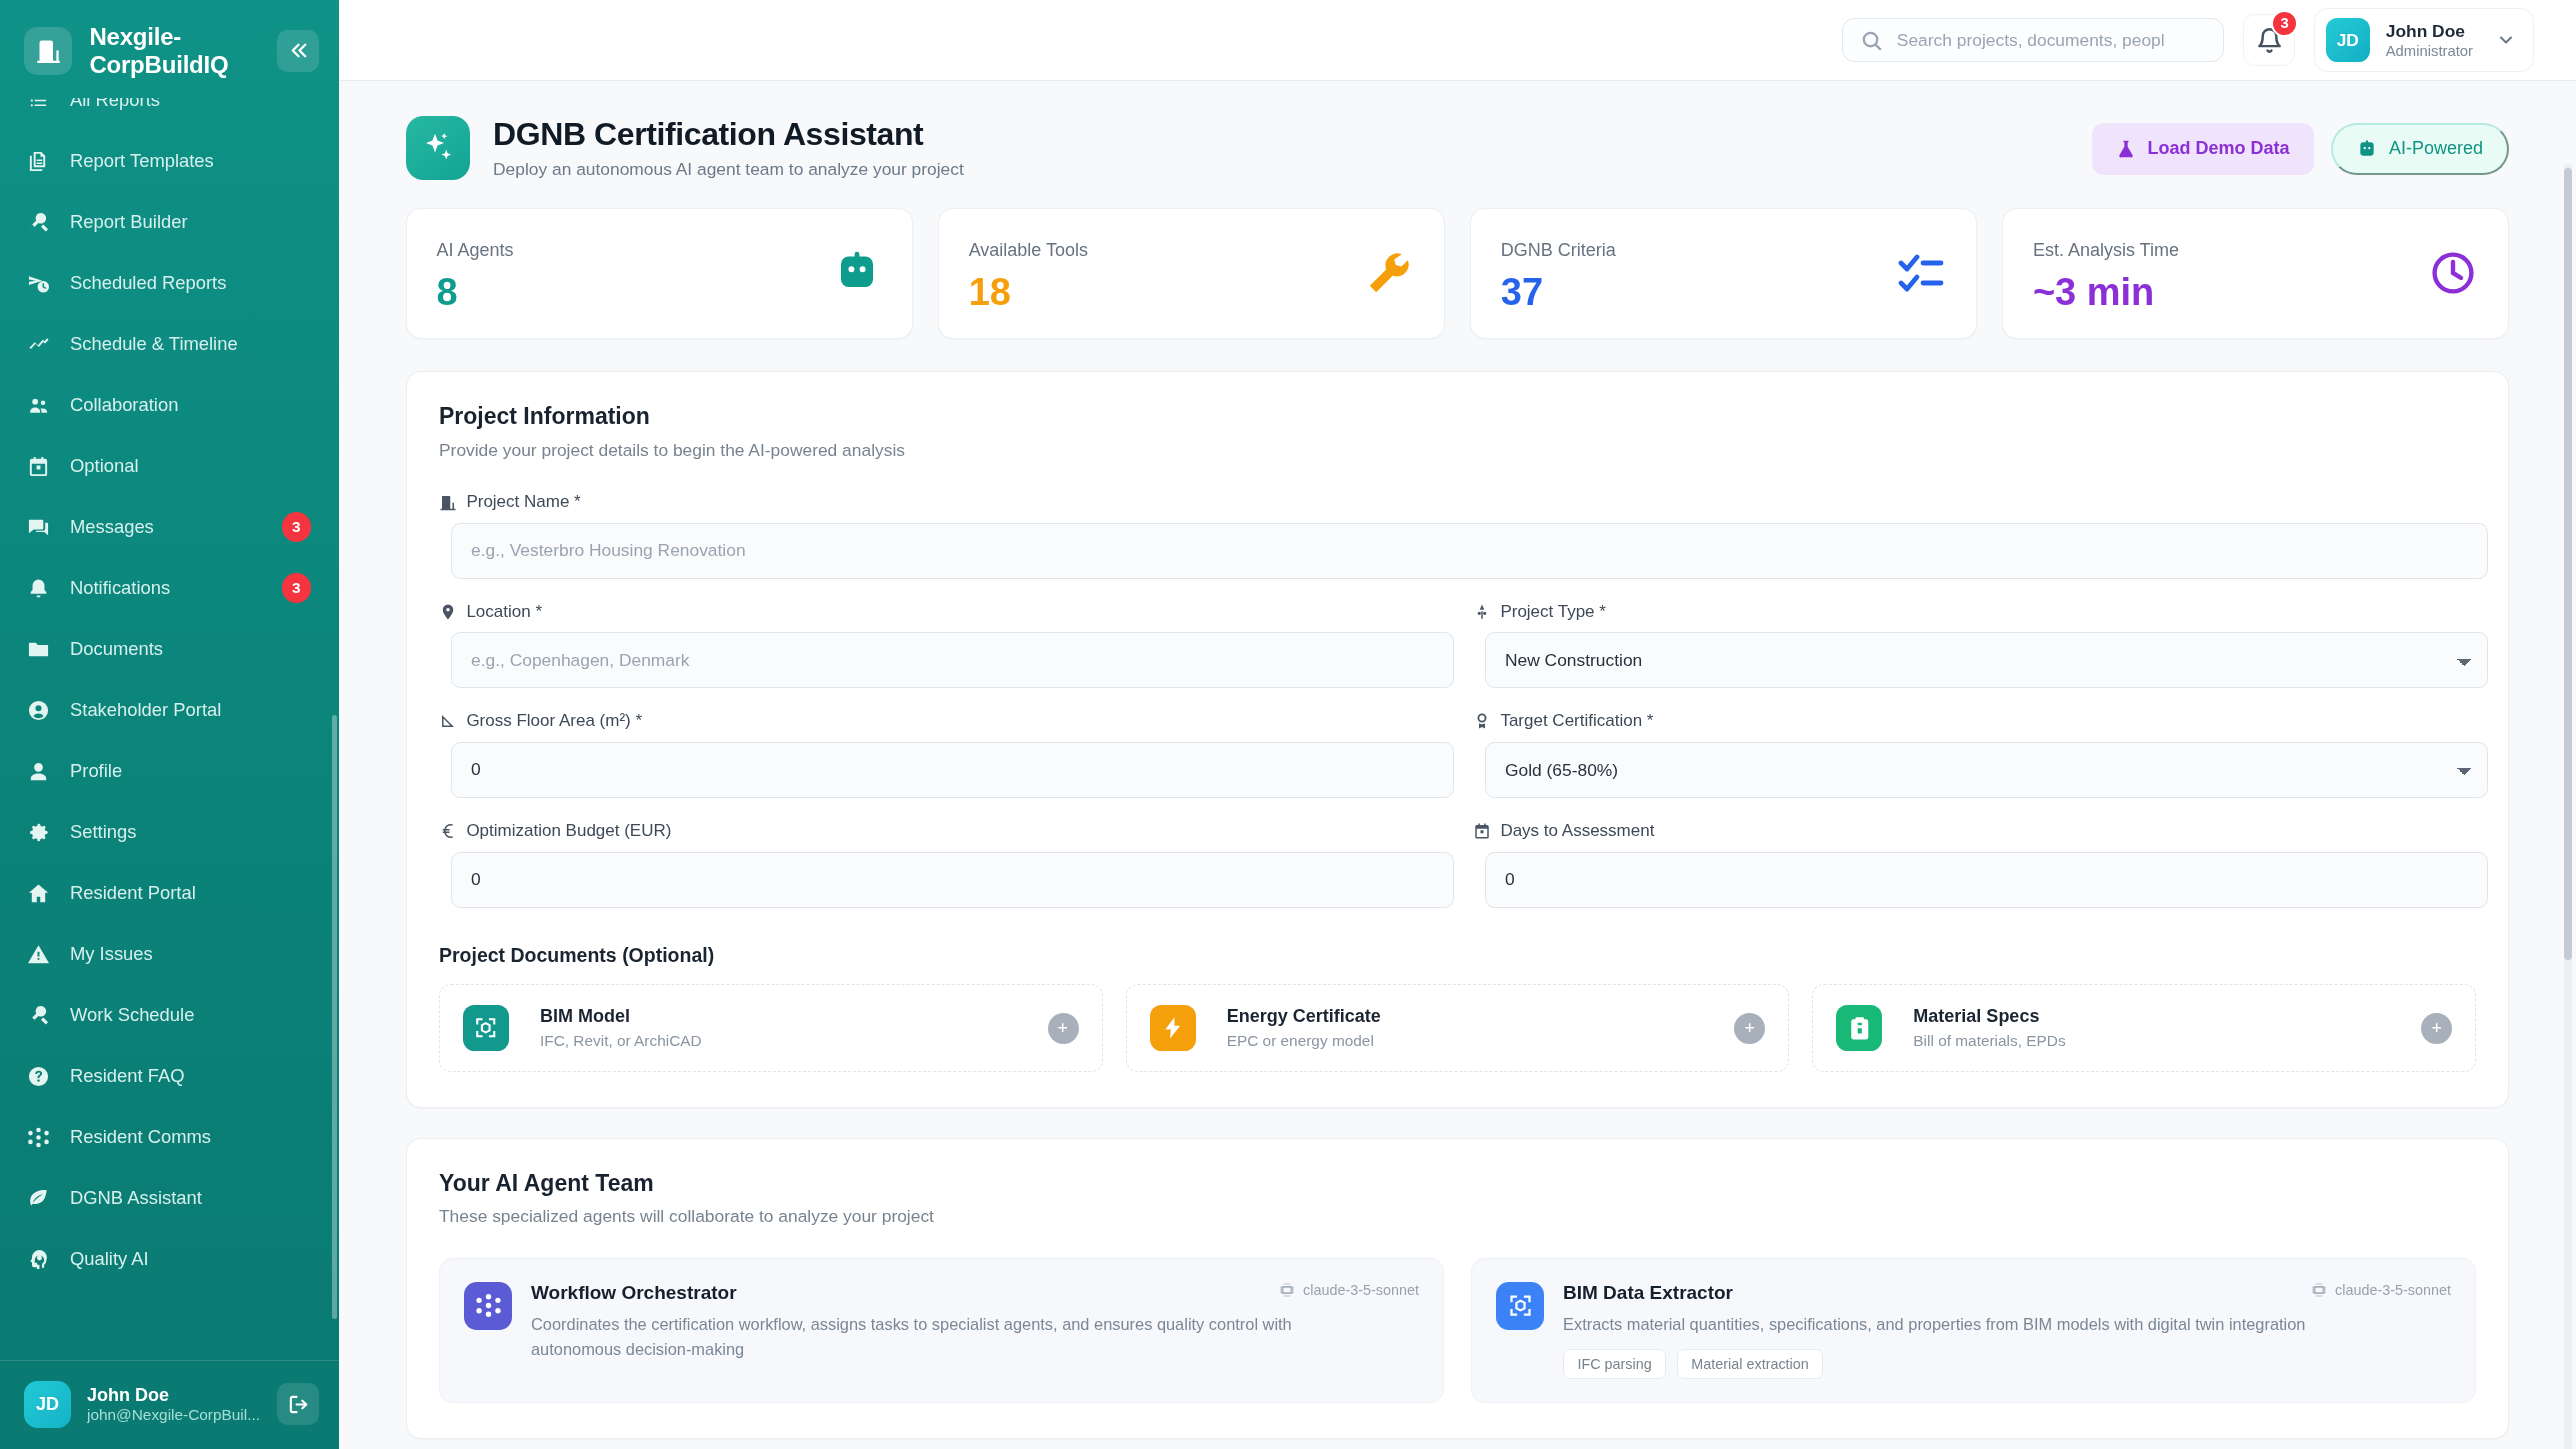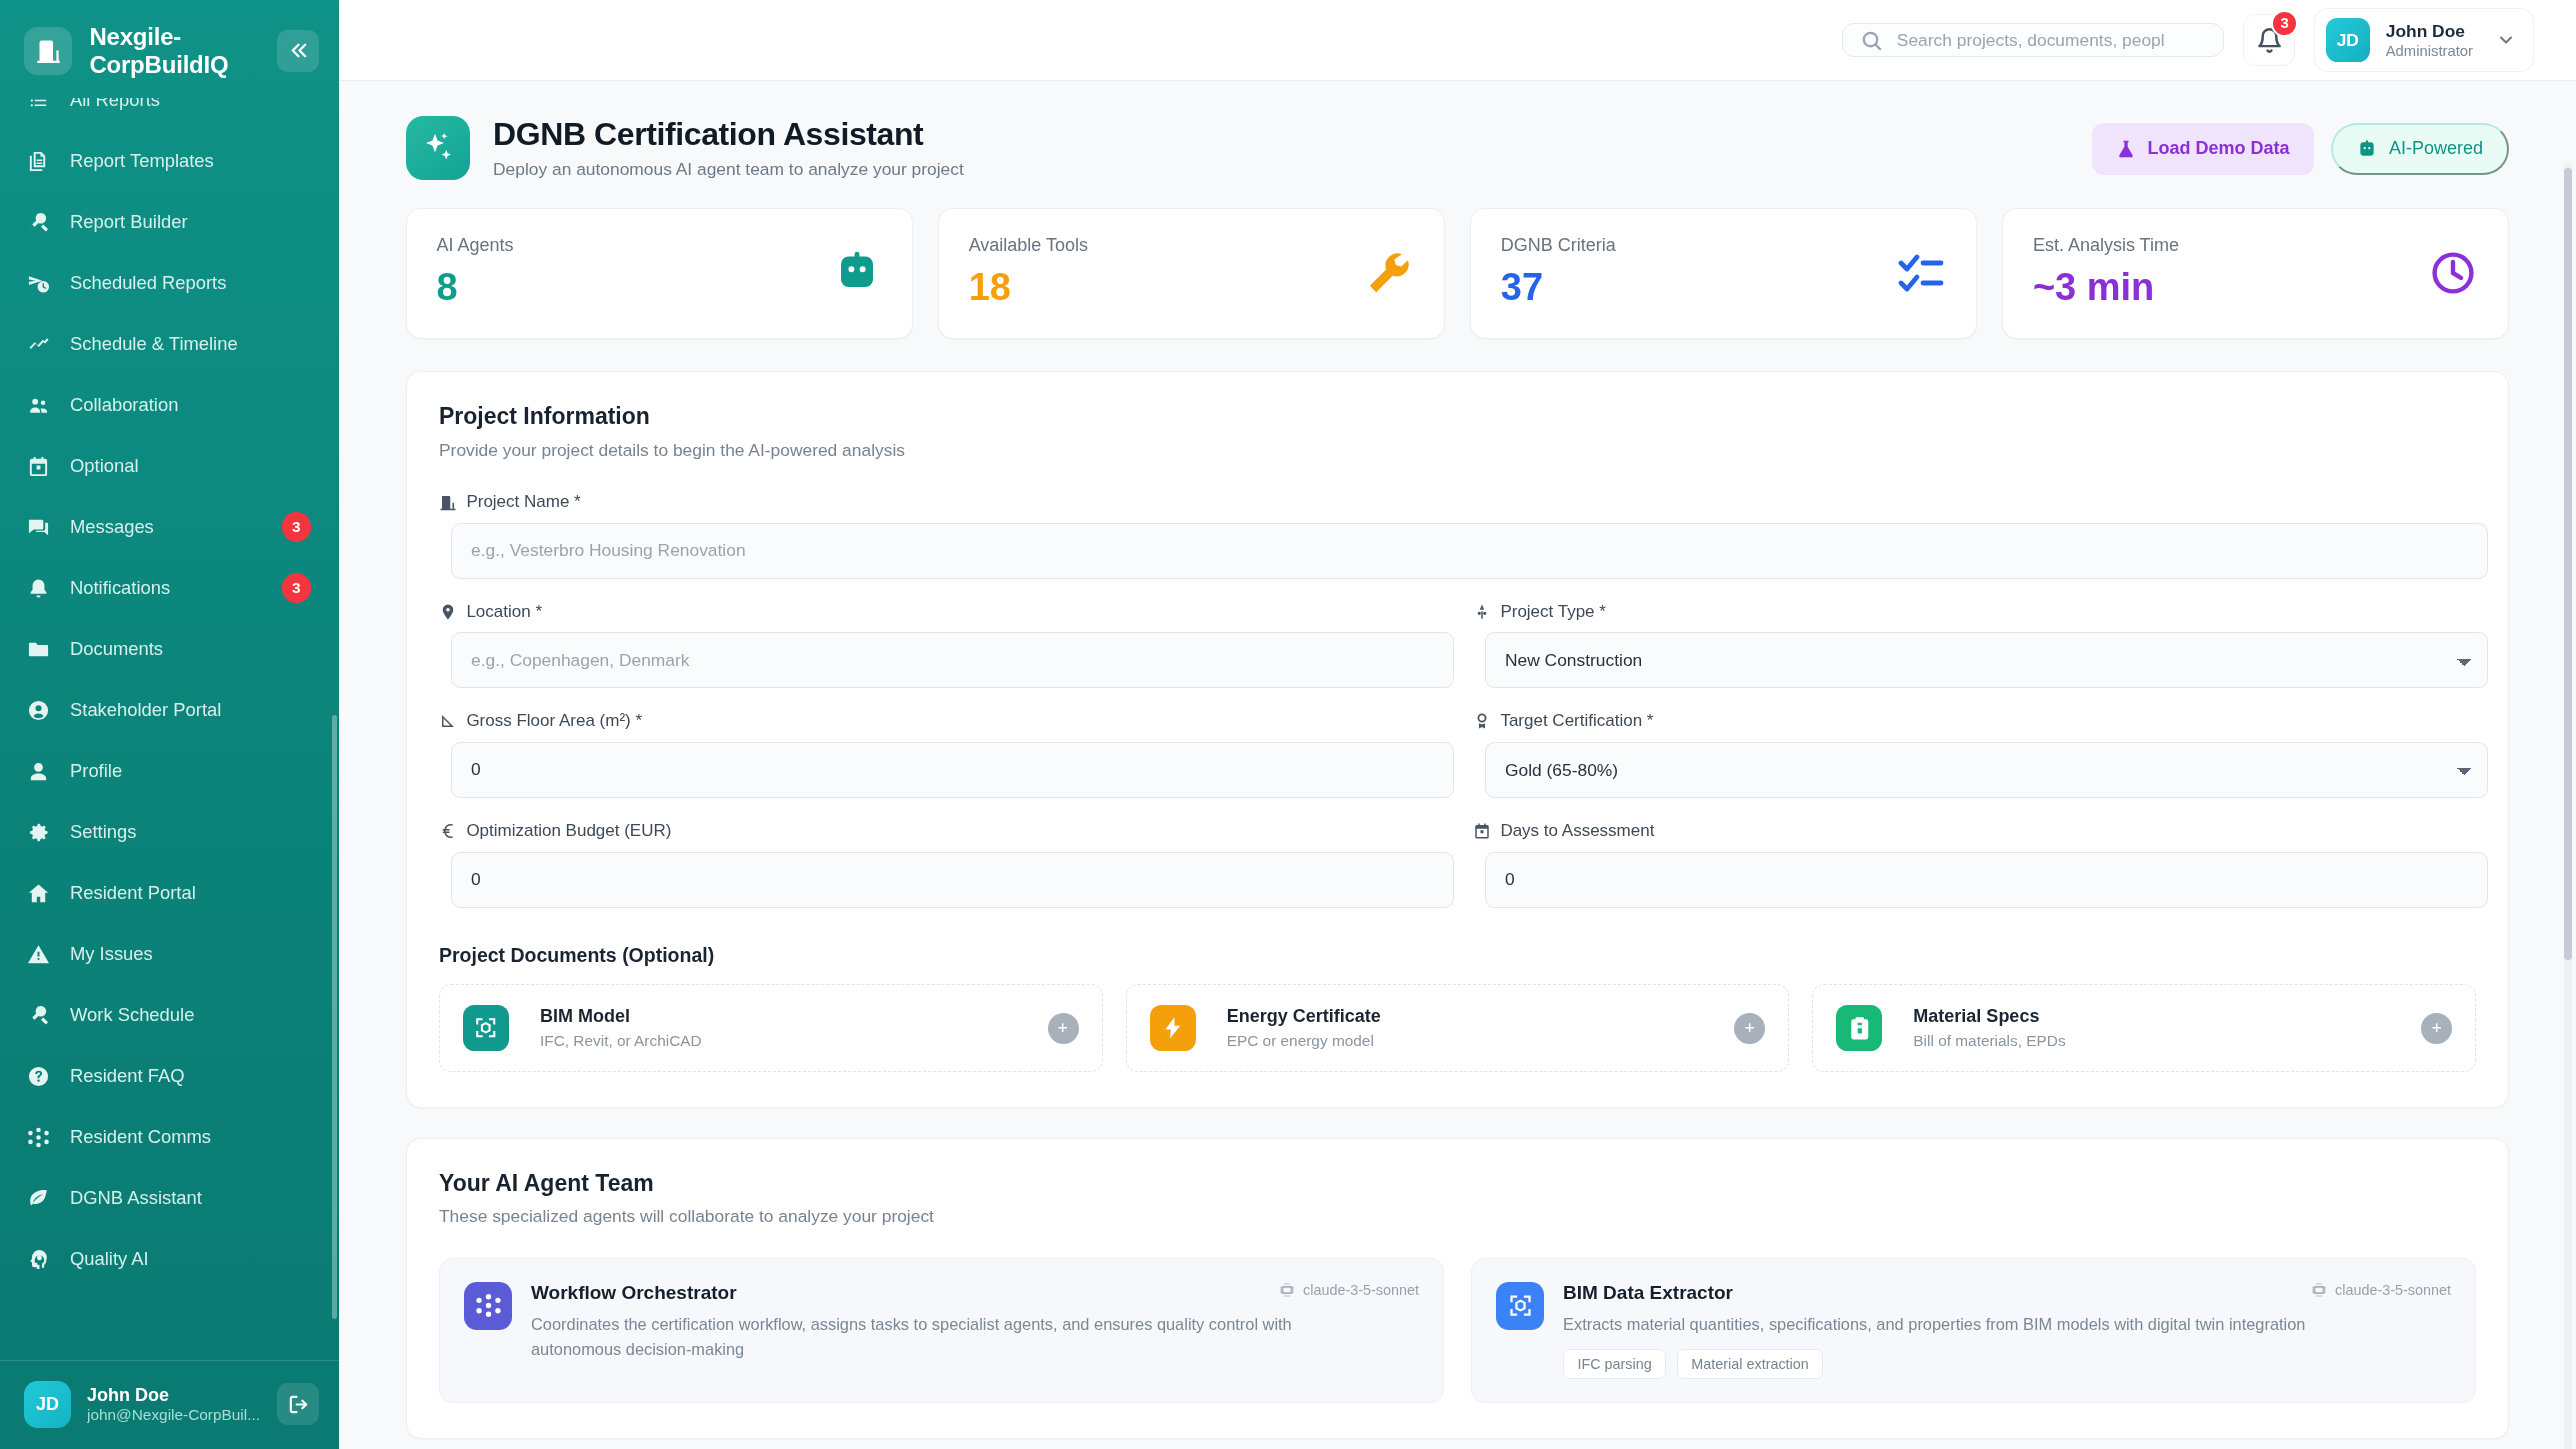--- a/index.html
+++ b/index.html
@@ -73,21 +73,21 @@
   }
 
   
   .main { flex: 1 1 auto; height: 1449px; display: flex; flex-direction: column; background: #f7f9fb; position: relative; }
 
   .topbar {
     height: 81px; flex: 0 0 81px; background: #ffffff; border-bottom: 0.7px solid #e9edf2;
     display: flex; align-items: center; justify-content: flex-end; padding: 0 42px 0 27px; gap: 19px;
   }
   .search-box {
-    width: 382px; height: 34px; border: 0.7px solid #e3e8ee; border-radius: 12px;
+    width: 382px; height: 44px; border: 0.7px solid #e3e8ee; border-radius: 12px;
     background: #fcfdfe; display: flex; align-items: center; gap: 13.4px; padding: 0 17.4px;
   }
   .search-box svg { width: 23px; height: 23px; stroke: #9aa4b2; fill: none; stroke-width: 2.4; flex: 0 0 23px; }
   .search-box input {
     border: none; outline: none; background: transparent; font-size: 17.4px; color: #31404f;
     font-family: "Liberation Sans", sans-serif; width: 100%;
   }
   .search-box input::placeholder { color: #9aa4b2; }
   .bell-wrap {
     position: relative; width: 52px; height: 52px; border-radius: 12px;
@@ -133,21 +133,21 @@
   .btn-ai {
     display: flex; align-items: center; gap: 12px; height: 52px; padding: 0 24px;
     background: #e9fbf5; color: #0f9384; border: 0.7px solid #b6ead f; border-radius: 27px;
     border-color:#b6eadf;
     font-size: 18px; font-weight: 500; cursor: pointer; font-family: "Liberation Sans", sans-serif;
   }
 
   .stats { display: flex; gap: 25.5px; margin-bottom: 32px; }
   .stat-card {
     flex: 1 1 0; background: #fff; border: 0.7px solid #eceff3; border-radius: 14.8px;
-    padding: 25.5px 29.5px 27px 29.5px; display: flex; align-items: flex-start; min-height: 131px;
+    padding: 25.5px 29.5px 27px 29.5px; display: flex; align-items: flex-end; min-height: 131px;
     box-shadow: 0 0.7px 1.3px rgba(16,24,40,0.03);
   }
   .stat-left { display: flex; flex-direction: column; gap: 12px; }
   .stat-label { font-size: 18px; color: #67737f; }
   .stat-value { font-size: 38px; font-weight: 700; line-height: 1; }
   .stat-ico { margin-left: auto; width: 51px; height: 51px; display: flex; align-items: center; justify-content: center; align-self: center; }
   .stat-ico svg { width: 48px; height: 48px; }
 
   .panel {
     background: #fff; border: 0.7px solid #eceff3; border-radius: 14.8px;

